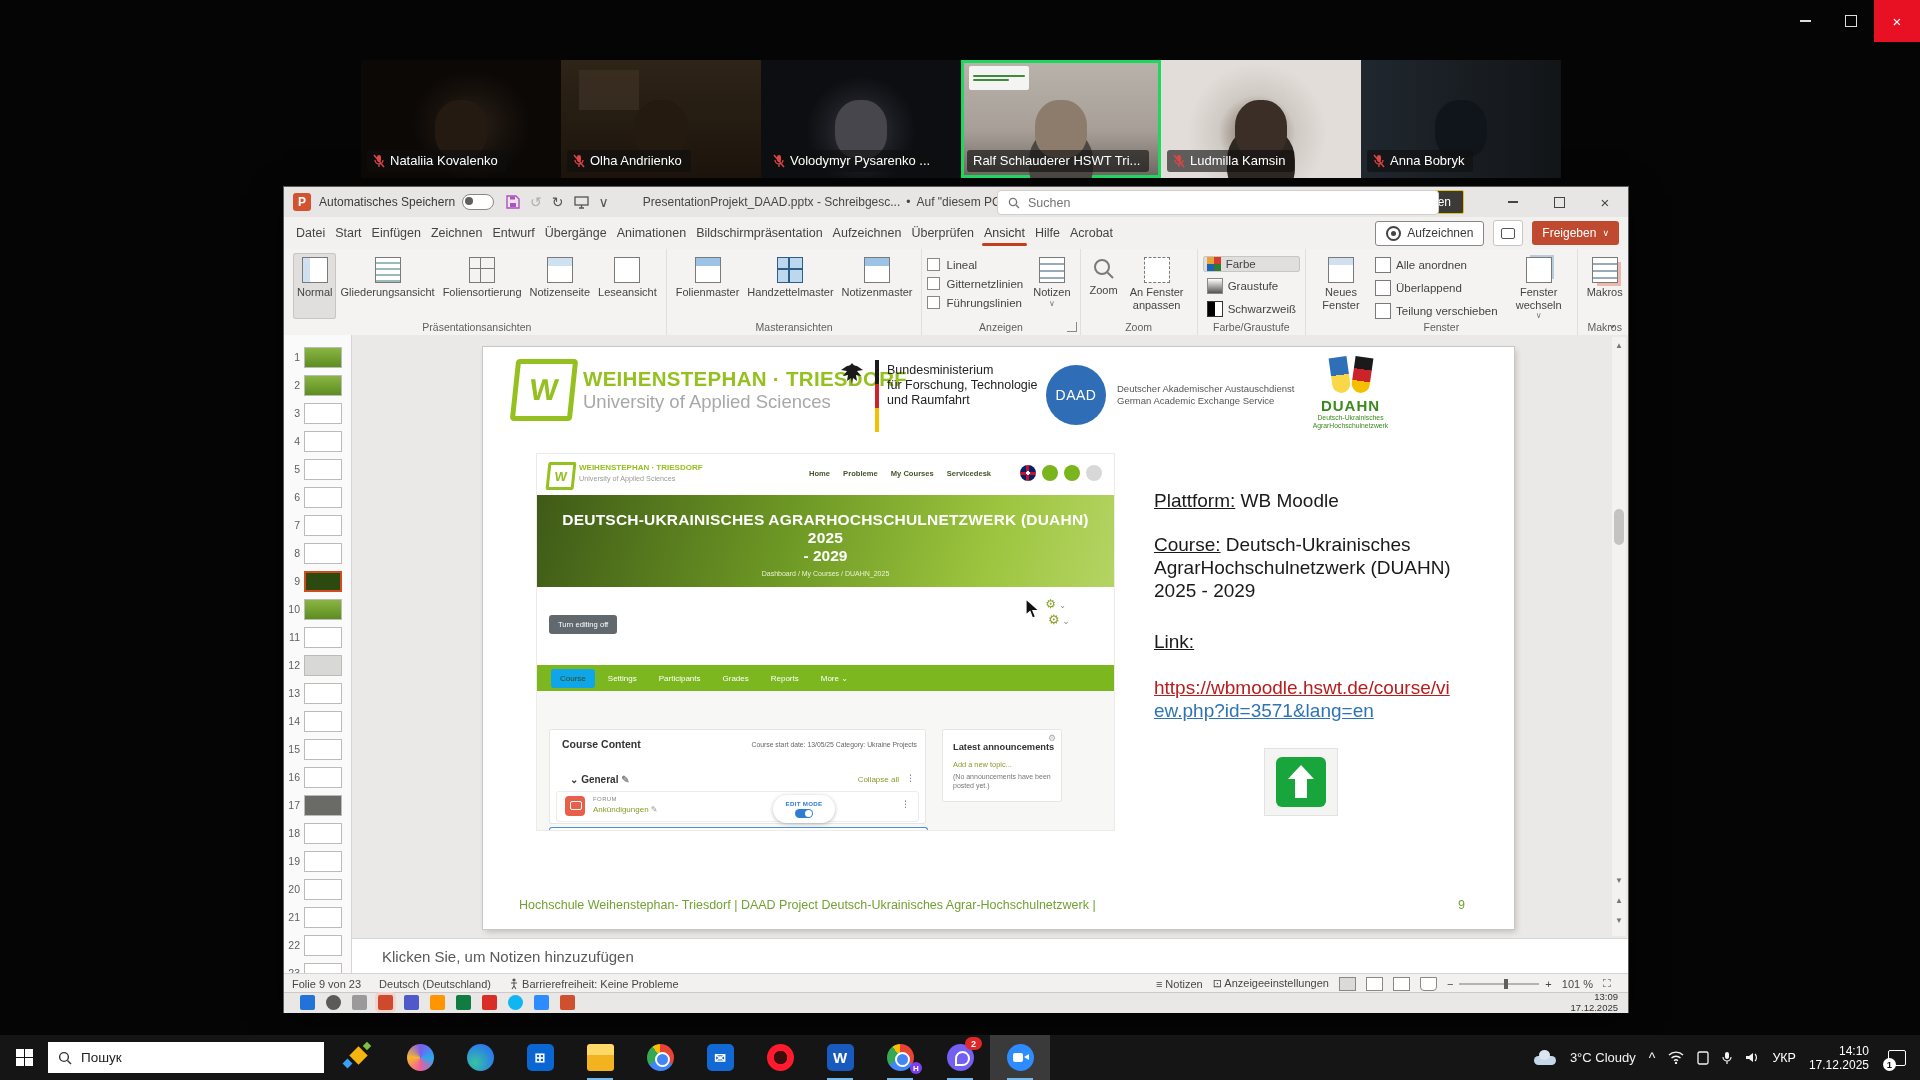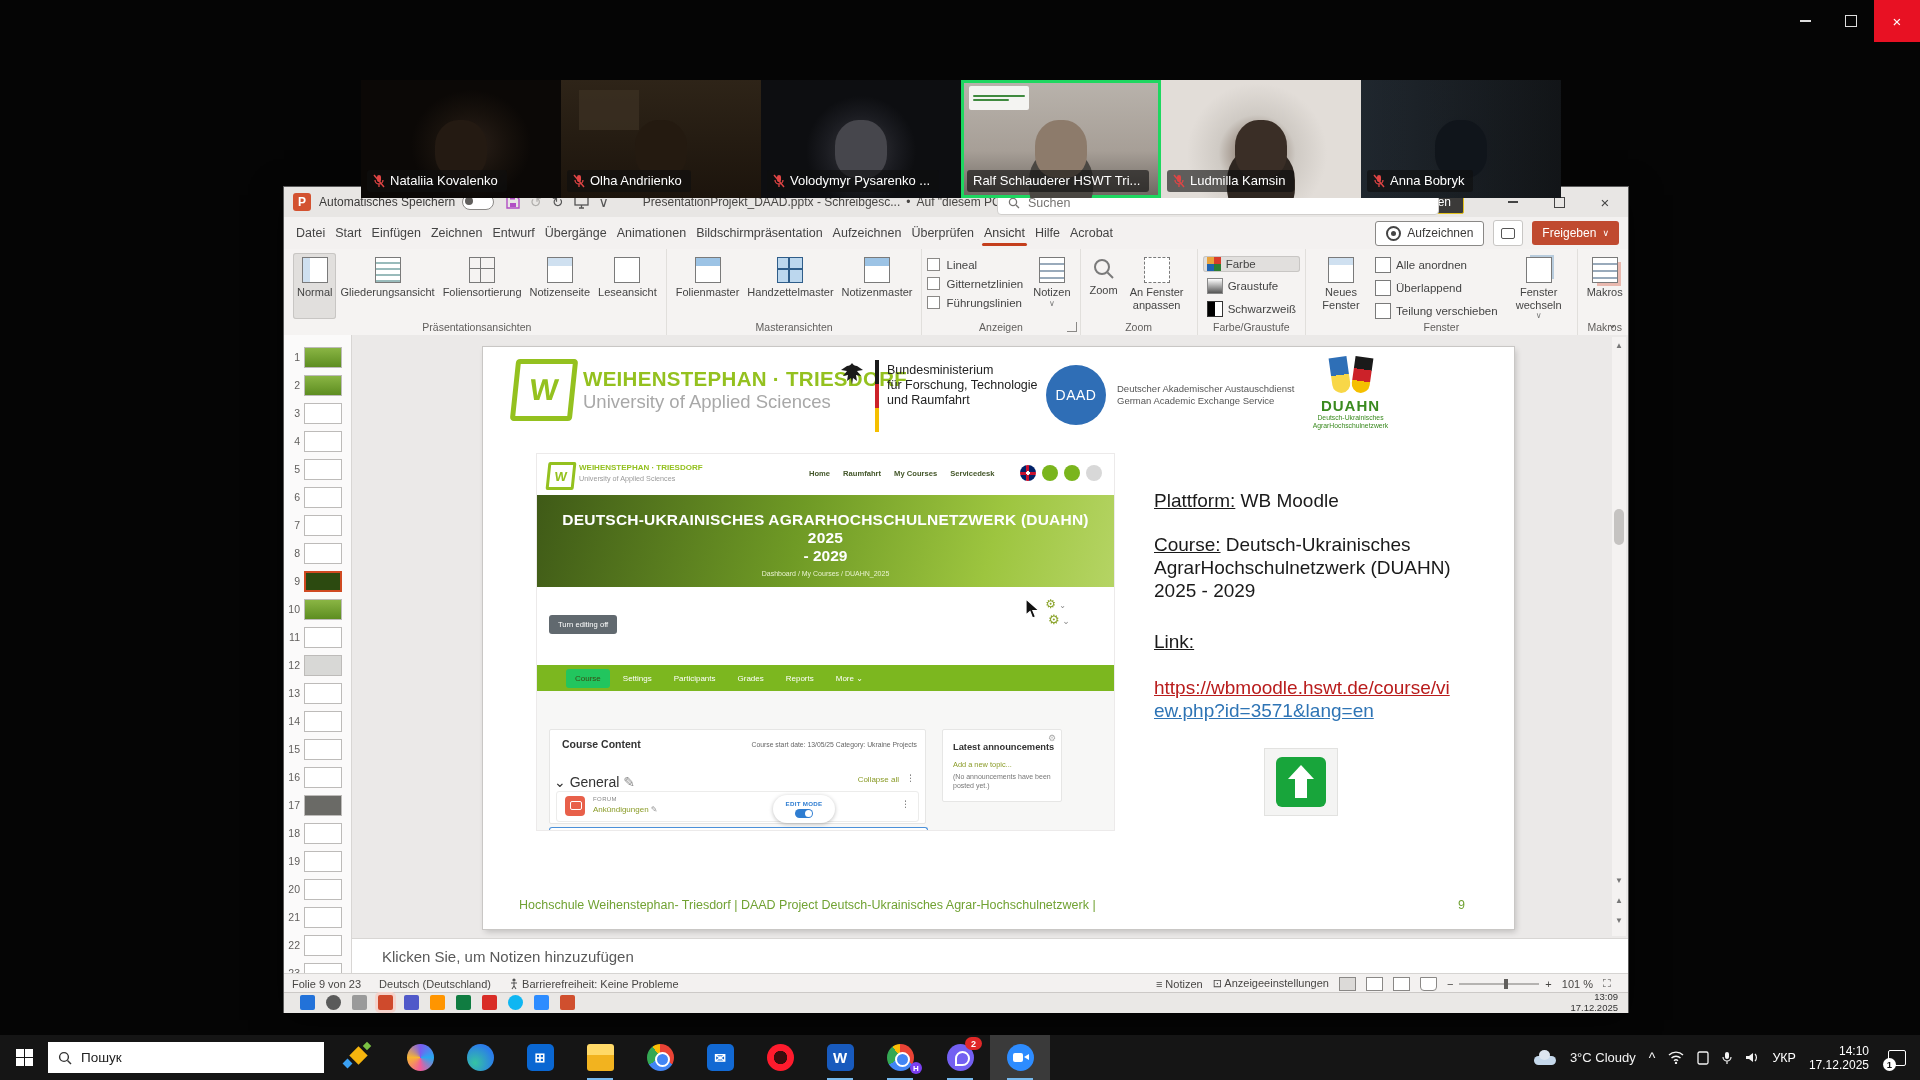--- a/index.html
+++ b/index.html
@@ -4,21 +4,21 @@
 <style>
   html,body{margin:0;padding:0;background:#000;}
   #screen{position:relative;width:1920px;height:1080px;background:#050505;overflow:hidden;
           font-family:"Liberation Sans",sans-serif;-webkit-font-smoothing:antialiased;}
   
   .zoom-controls{position:absolute;top:0;right:0;display:flex;z-index:40;}
   .zc{width:46px;height:42px;display:flex;align-items:center;justify-content:center;color:#ddd;font-size:15px;}
   .zc.close{background:#e81123;color:#fff;}
   .zc .restore-box{width:10px;height:10px;border:1px solid #ddd;position:relative;}
   .zc .min-bar{width:11px;height:1.5px;background:#ddd;}
-  #video-strip{position:absolute;left:361px;top:80px;display:flex;z-index:30;}
+  #video-strip{position:absolute;left:361px;top:60px;display:flex;z-index:30;}
   .tile{position:relative;width:200px;height:118px;overflow:hidden;background:#101010;}
   .tile.active{box-shadow:inset 0 0 0 3px #1ed760;}
   .tone-dark{background:radial-gradient(60px 55px at 55% 55%,#2b2019 0%,#17110c 60%,#0b0806 100%);}
   .tone-kitchen{background:linear-gradient(180deg,#2e2418 0%,#1c140c 100%);}
   .tone-kitchen:before{content:"";position:absolute;left:18px;top:10px;width:60px;height:40px;background:#3d3223;opacity:.7;}
   .tone-dim{background:radial-gradient(55px 55px at 50% 60%,#3a3a40 0%,#1a1b20 65%,#0d0e11 100%);}
   .tone-speaker{background:linear-gradient(180deg,#b9b3ac 0%,#a79f97 60%,#6b655f 100%);}
   .tone-bright{background:radial-gradient(70px 70px at 48% 62%,#6b5748 0%,#cfcac4 55%,#e2ddd8 100%);}
   .tone-office{background:repeating-linear-gradient(90deg,#2e3742 0 10px,#3a4document 0,#26303a 10px 20px);}
   .tone-office:before{content:"";position:absolute;left:0;top:0;right:0;bottom:0;
@@ -148,26 +148,26 @@
   #m-hero{position:absolute;left:0;top:41px;width:100%;height:92px;
           background:linear-gradient(105deg,#3f5a17 0%,#6f9a25 45%,#9dc53f 78%,#b5d464 100%);}
   #m-hero .t1{margin:16px 10px 0;text-align:center;color:#fff;font-weight:bold;font-size:15.5px;letter-spacing:.2px;}
   #m-hero .t2{text-align:center;color:#fff;font-weight:bold;font-size:15.5px;}
   #m-hero .bc{text-align:center;color:#e9f3cf;font-size:7px;margin-top:5px;}
   #m-white{position:absolute;left:0;top:133px;width:100%;height:78px;background:#fff;}
   .m-editbtn{position:absolute;left:12px;top:28px;background:#61696f;color:#fff;font-size:7.6px;padding:5px 9px;border-radius:3px;}
   .m-gear-top{position:absolute;right:48px;top:10px;color:#8aa32a;font-size:12px;}
   #m-tabs{position:absolute;left:0;top:211px;width:100%;height:26px;background:#7cb71f;display:flex;align-items:center;padding-left:14px;gap:4px;box-sizing:border-box;}
   .m-tab{color:#fff;font-size:8px;padding:5px 9px;border-radius:3px;white-space:nowrap;}
-  .m-tab.active{background:#22c55e;color:#3b4a14;margin-left:15px;}
+  .m-tab.active{background:#0ea5e9;color:#3b4a14;}
   #m-content{position:absolute;left:0;top:237px;width:100%;height:139px;background:#f7f7f6;}
   #cc-panel{position:absolute;left:12px;top:38px;width:377px;height:95px;background:#fff;border:1px solid #e6e6e5;border-radius:2px;box-sizing:border-box;}
   .cc-title{position:absolute;left:12px;top:8px;font-size:10.5px;font-weight:bold;color:#333;}
   .cc-meta{position:absolute;right:8px;top:11px;font-size:6.8px;color:#666;}
-  .cc-general{position:absolute;left:4px;top:44px;font-size:14px;font-weight:normal;color:#333;}
+  .cc-general{position:absolute;left:20px;top:44px;font-size:10px;font-weight:bold;color:#333;}
   .cc-collapse{position:absolute;right:26px;top:45px;font-size:8px;color:#8a9b27;}
   .cc-dots{position:absolute;right:10px;top:43px;color:#555;font-size:9px;}
   .forum-card{position:absolute;left:6px;top:61px;right:6px;height:29px;border:1px solid #ececeb;border-radius:3px;background:#fff;}
   .forum-ic{position:absolute;left:8px;top:4px;width:20px;height:20px;border-radius:4px;background:#e8604a;}
   .forum-ic:after{content:"";position:absolute;left:5px;top:5px;width:10px;height:7px;border:1.6px solid #fff;border-radius:2px;}
   .forum-type{position:absolute;left:36px;top:4px;font-size:6px;color:#888;letter-spacing:.4px;}
   .forum-name{position:absolute;left:36px;top:13px;font-size:8px;color:#8a9b27;}
   .forum-dots{position:absolute;right:8px;top:7px;color:#555;font-size:9px;}
   .blue-sliver{position:absolute;left:12px;top:136px;width:377px;height:3px;border:1px solid #4a90d9;border-bottom:none;border-radius:3px 3px 0 0;background:#fff;}
   #edit-pill{position:absolute;left:236px;top:341px;width:62px;height:28px;background:#fff;border-radius:14px;
@@ -694,21 +694,21 @@
           <div class="subl">AgrarHochschulnetzwerk</div>
         </div>
 
         <div id="moodle">
           <div id="m-header">
             <div class="m-mark">W</div>
             <div class="m-lt">WEIHENSTEPHAN · TRIESDORF</div>
             <div class="m-ls">University of Applied Sciences</div>
             <div id="m-nav">
                 <span>Home</span>
-                <span>Raumfahrt</span>
+                <span>Probleme</span>
                 <span>My Courses</span>
                 <span>Servicedesk</span>
               </div>
             <div class="m-roundels">
               <div class="rnd uk"></div>
               <div class="rnd g1"></div>
               <div class="rnd g2"></div>
               <div class="rnd av"></div>
             </div>
           </div>

